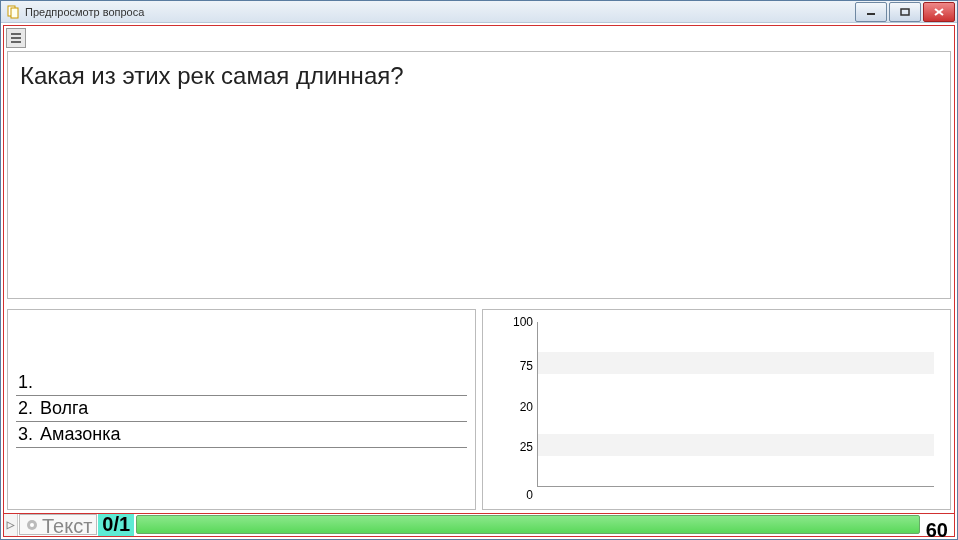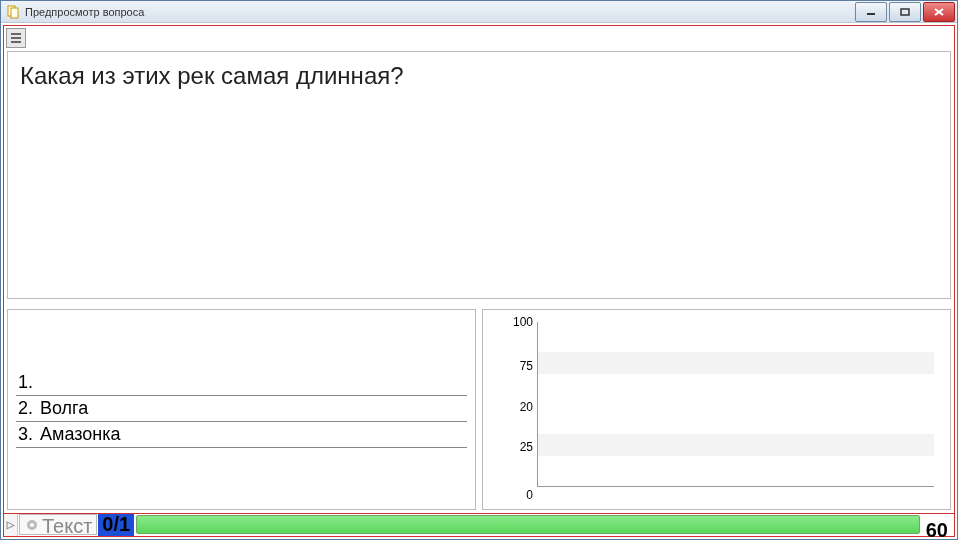--- a/index.html
+++ b/index.html
@@ -183,21 +183,21 @@
     font-weight:normal;
     font-size:20px;
   }
   .sb-text-btn .gear {
     width:16px;height:16px;margin-right:2px;
     display:inline-block;
   }
   .sb-counter {
     padding: 0 4px;
     display:flex;align-items:center;
-    background:#1d4ed8;
+    background:#5eead4;
   }
   .sb-progress {
     flex:1;
     margin:2px 2px;
     border:1px solid #6a6;
     background: linear-gradient(#8be88b,#5ad85a);
     border-radius:2px;
   }
   .sb-timer {
     padding: 12px 6px 0 4px;

